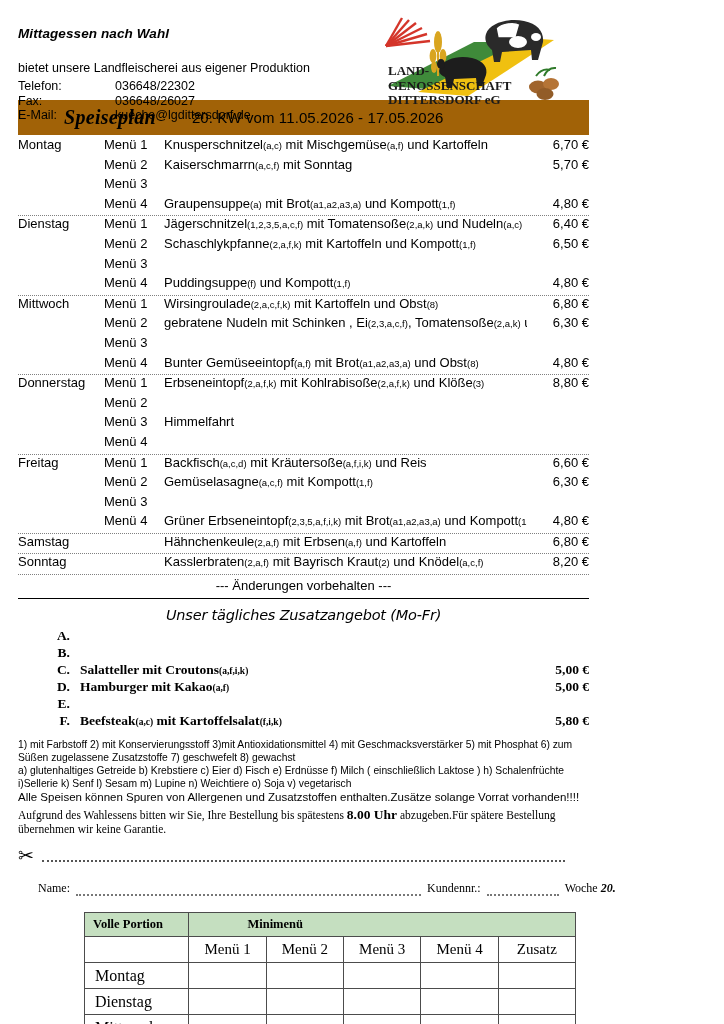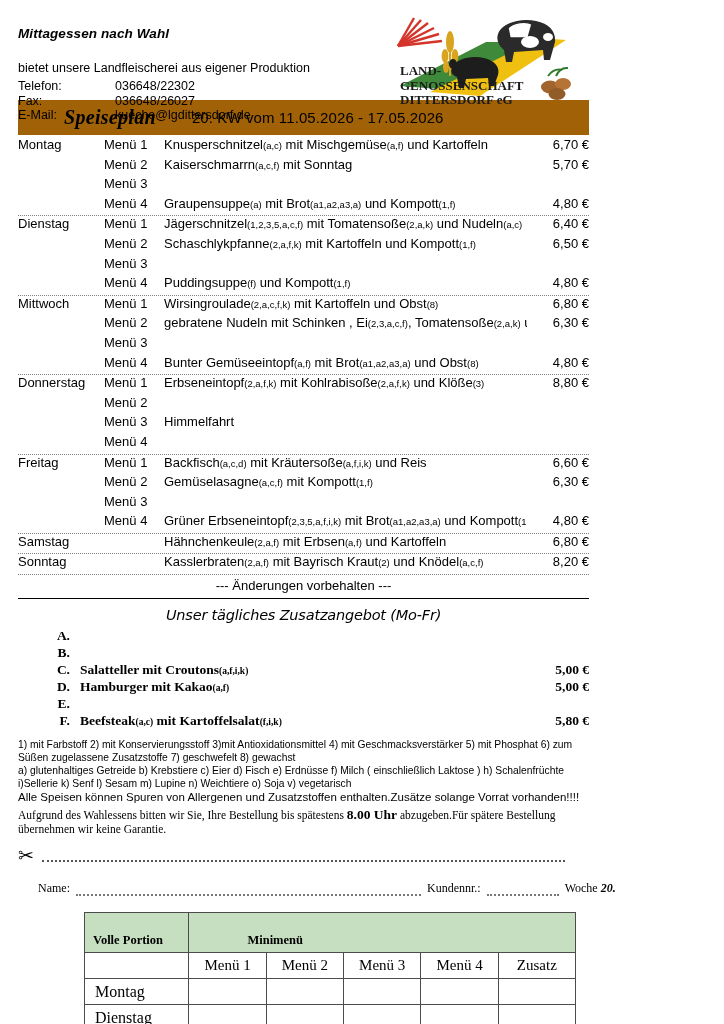--- a/index.html
+++ b/index.html
@@ -10,21 +10,21 @@
 
   
   .hdr{position:relative;padding-top:26px;height:96px;box-sizing:border-box;}
   .hdr-title{font-weight:bold;font-style:italic;font-size:13.5px;letter-spacing:.1px;}
   .hdr-sub{font-size:12.5px;margin-top:20px;}
   .contact{margin-top:4px;font-size:12.5px;line-height:14.5px;}
   .contact .row{display:flex;}
   .contact .lbl{width:97px;flex:0 0 97px;}
   .contact .val{flex:1;}
 
-  .logo{position:absolute;right:3px;top:12px;width:196px;height:96px;}
+  .logo{position:absolute;right:15px;top:12px;width:196px;height:96px;}
 
   
   .banner{background:#a16207;height:35px;display:flex;align-items:center;
           margin-top:4px;}
   .banner .sp{font-family:"Liberation Serif",serif;font-style:italic;
       font-weight:bold;font-size:20px;margin-left:46px;letter-spacing:.3px;}
   .banner .kw{font-size:15px;margin-left:36px;letter-spacing:.1px;}
 
   
   .menu{margin-top:2px;}
@@ -72,21 +72,21 @@
   .w1{flex:0 0 345px;}
   .w2{flex:0 0 72px;}
   .woche b{font-style:italic;}
 
   
   table.order{border-collapse:collapse;margin:16px 0 0 66px;width:492px;
       font-family:"Liberation Serif",serif;}
   table.order td{border:1px solid #4c4c4c;height:23px;}
   .th-green{background:#c5dfc0;}
   .th-green td{border:1px solid #4c4c4c;height:19px;font-size:12.5px;
-               font-weight:bold;padding:16px 0 0 8px;}
+               font-weight:bold;padding:0 0 0 8px;}
   .r-head td{text-align:center;font-size:15px;height:24px;}
   .r-day td.dayname{font-size:16px;padding-left:10px;}
   .col-day{width:104px;}
   .col-m{width:77px;}
 </style>
 </head>
 <body>
 
 <div class="page">
 

